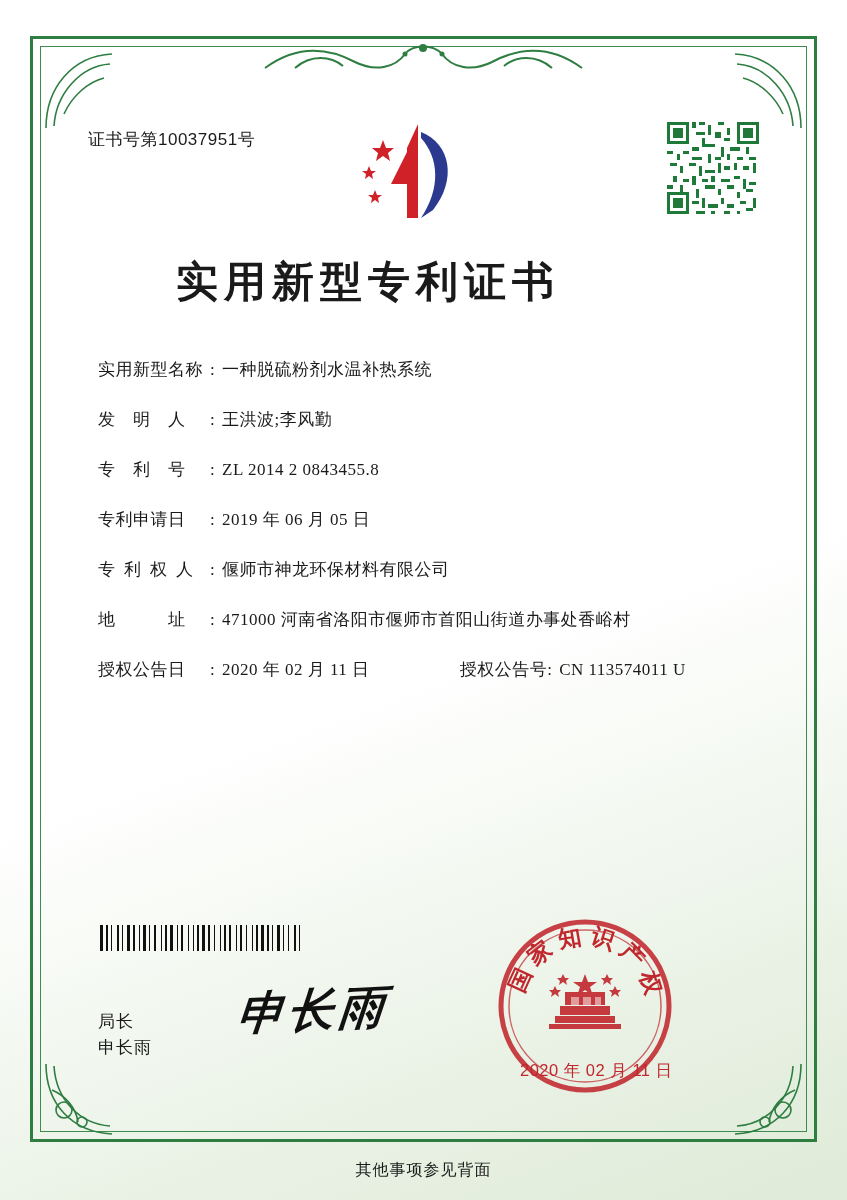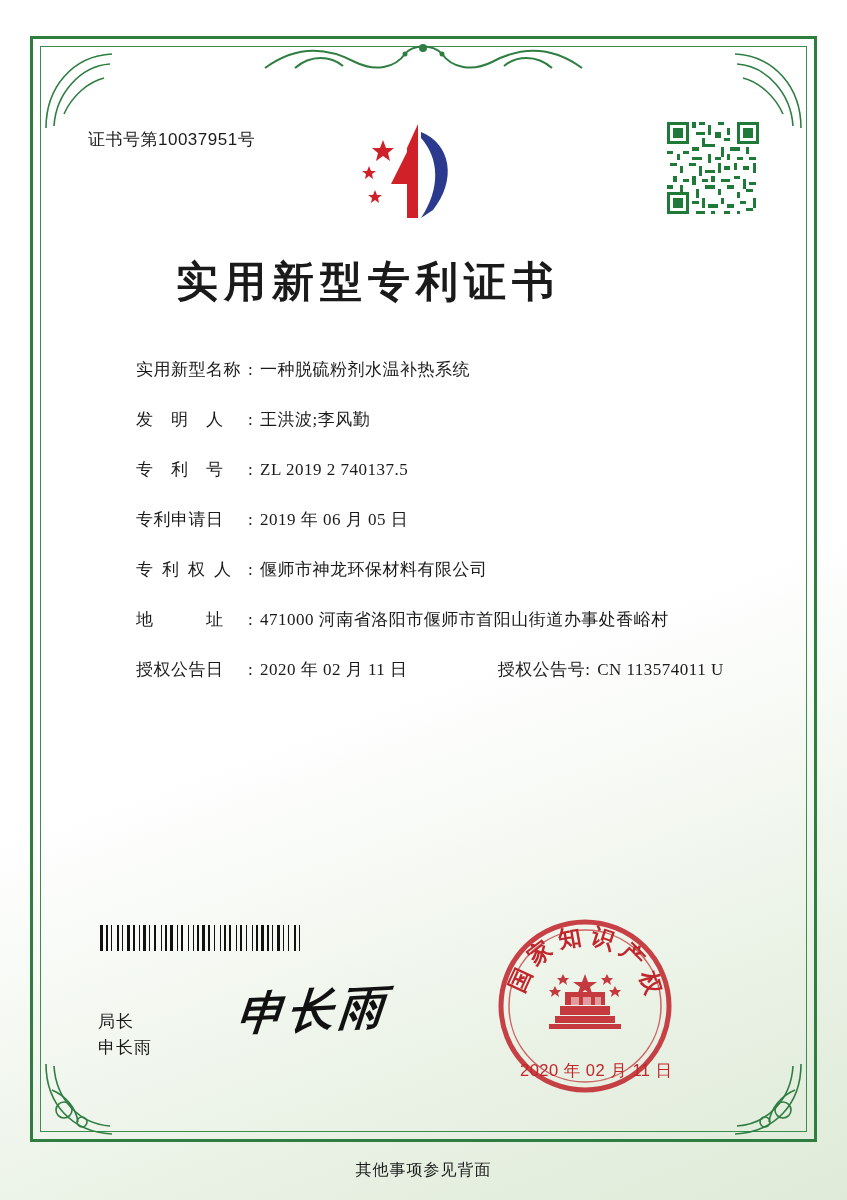--- a/index.html
+++ b/index.html
@@ -84,21 +84,20 @@
     font-weight: bold;
     letter-spacing: 6px;
     font-family: "Liberation Serif", "DejaVu Serif", serif;
   }
 
   
   .fields {
     position: absolute;
     left: 98px; top: 358px;
     width: 660px;
-    margin-left: 38px;
   }
   .field-row {
     display: flex;
     align-items: baseline;
     height: 50px;
     font-size: 17px;
     white-space: nowrap;
   }
   .field-label {
     width: 112px;
@@ -366,21 +365,21 @@
 
     <div class="field-row">
       <span class="field-label">发　明　人</span>
       <span class="field-colon">:</span>
       <span class="field-value">王洪波;李风勤</span>
     </div>
 
     <div class="field-row">
       <span class="field-label">专　利　号</span>
       <span class="field-colon">:</span>
-      <span class="field-value">ZL 2019 2 740137.5</span>
+      <span class="field-value">ZL 2014 2 0843455.8</span>
     </div>
 
     <div class="field-row">
       <span class="field-label">专利申请日</span>
       <span class="field-colon">:</span>
       <span class="field-value">2019 年 06 月 05 日</span>
     </div>
 
     <div class="field-row">
       <span class="field-label spaced">专利权人</span>

